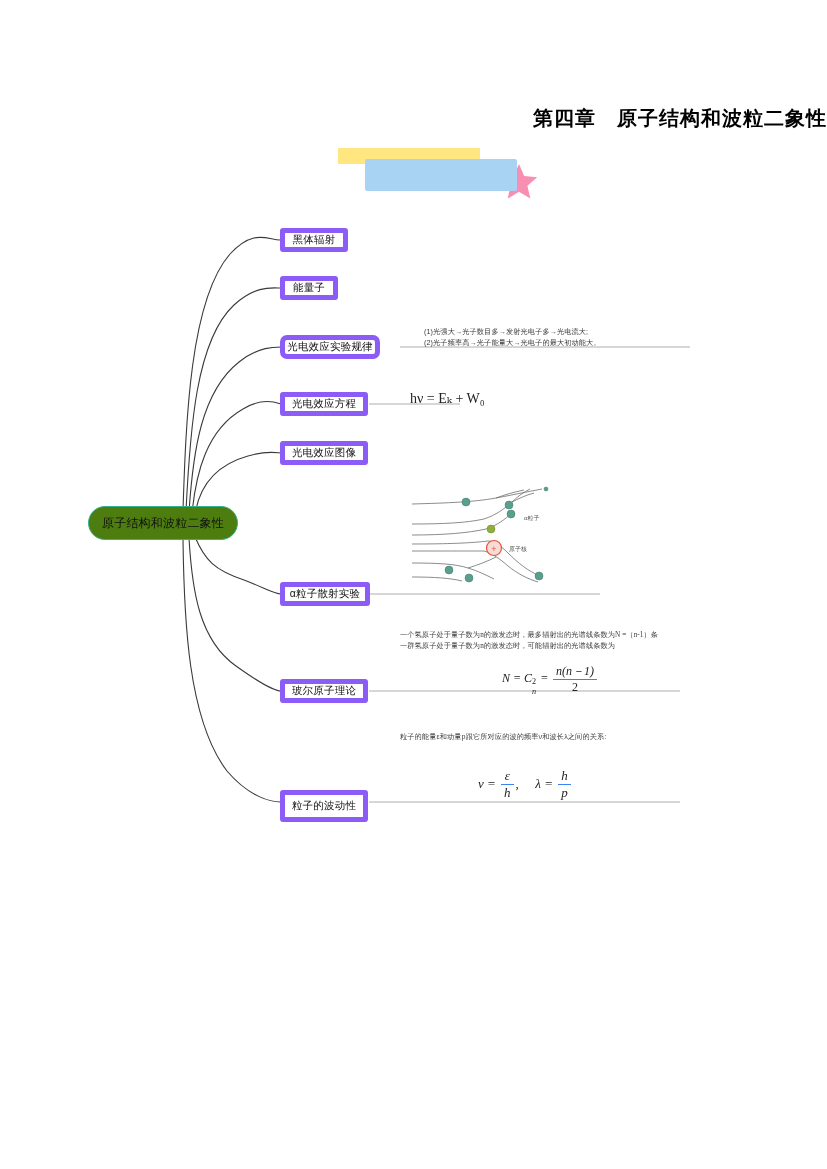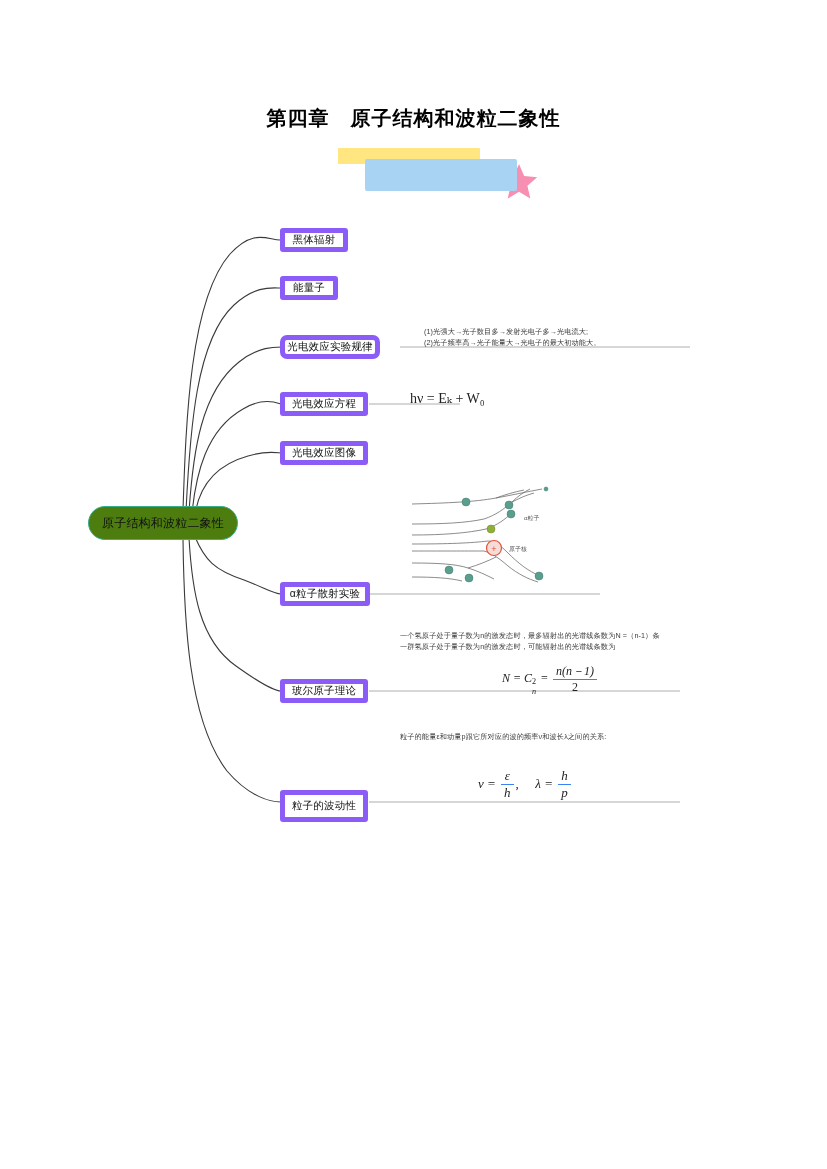--- a/index.html
+++ b/index.html
@@ -15,21 +15,21 @@
     color: #1a1a1a;
     overflow: hidden;
   }
 
   
   #page-title {
     position: absolute;
     top: 105px;
     left: 0;
     width: 827px;
-    text-align: center;
+    text-align: right;
     font-family: "Liberation Serif", "DejaVu Serif", serif;
     font-size: 20px;
     font-weight: bold;
     letter-spacing: 1px;
     color: #000000;
     white-space: pre;
   }
 
   
   #section-banner {
@@ -276,21 +276,21 @@
     <circle cx="83" cy="46" r="4"></circle>
   </g>
 
   <circle cx="86" cy="65" r="7.5" fill="#f6dcd6" stroke="#e8503a" stroke-width="1.2"></circle>
   <text x="86" y="68.8" text-anchor="middle" font-size="9" fill="#e8503a" font-family="Liberation Sans, sans-serif">+</text>
 
   <text x="116" y="37" font-size="6" fill="#555" font-family="Liberation Sans, sans-serif">α粒子</text>
   <text x="101" y="68" font-size="6" fill="#555" font-family="Liberation Sans, sans-serif">原子核</text>
 </svg>
 
-<div class="annot" style="left:400px; top:630px; width:290px;">一个氢原子处于量子数为n的激发态时，最多辐射出的光谱线条数为N =（n-1）条
+<div class="annot" style="left:400px; top:630px; width:290px;font-family:Liberation Serif, serif;">一个氢原子处于量子数为n的激发态时，最多辐射出的光谱线条数为N =（n-1）条
 一群氢原子处于量子数为n的激发态时，可能辐射出的光谱线条数为</div>
 
 <div class="formula" style="left:502px; top:664px; font-size:12px;">
   <span class="ital">N = C</span><span style="position:relative; display:inline-block; width:0;">
     <sup style="position:absolute; left:0; top:-5px;">2</sup>
     <sub style="position:absolute; left:0; top:5px;" class="ital">n</sub>
   </span><span style="display:inline-block; width:9px;"></span>=
   <span class="frac">
     <span class="num ital">n(n－1)</span>
     <span class="den">2</span>

